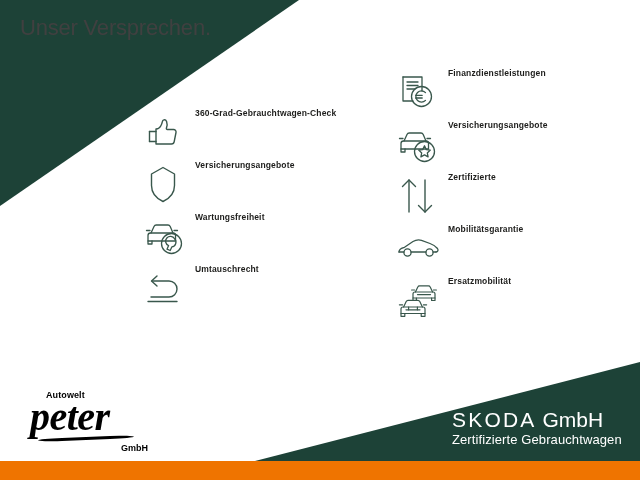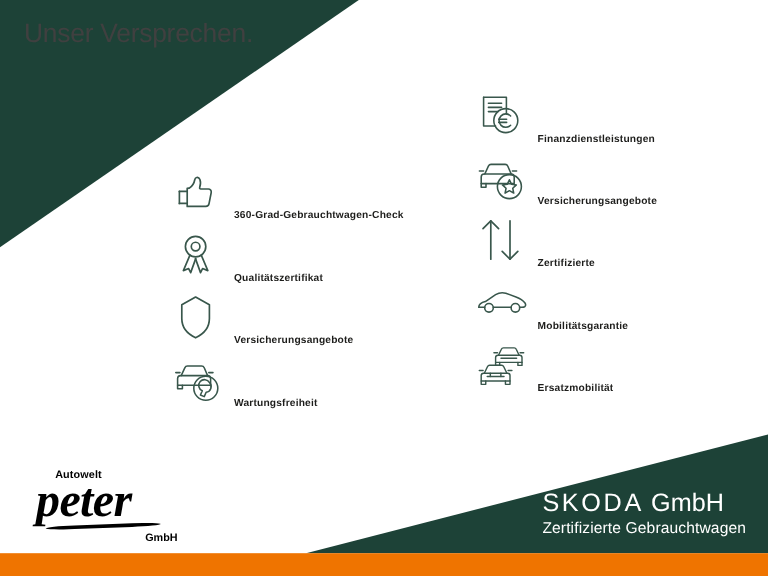--- a/index.html
+++ b/index.html
@@ -42,26 +42,26 @@
     font-size: 22px;
     font-weight: 400;
     letter-spacing: -0.2px;
     white-space: nowrap;
   }
 
   
   .feature-col {
     position: absolute;
   }
-  #col-left  { left: 143px; top: 132px; }
+  #col-left  { left: 143px; top: 108px; }
   #col-right { left: 396px; top: 68px; }
 
   .feature-row {
     display: flex;
-    align-items: flex-end;
+    align-items: flex-start;
     height: 52px;
   }
   .feature-icon {
     width: 52px;
     min-width: 52px;
     height: 48px;
     display: flex;
     align-items: center;
     justify-content: flex-start;
   }
@@ -171,31 +171,20 @@
                    C23.6 16.5 23.2 15.9 23.4 15.3 C24.2 12.9 24.4 10.6 23.6 8.6 C23.1 7.4 22 6.6 20.8 6.9
                    C19.9 7.1 19.5 7.9 19.3 8.8 C18.7 12 17.2 14.4 14.6 15.8 Z"></path>
           <path d="M13 18.5 H6.5"></path>
           <path d="M13 28.5 H6.5"></path>
           <path d="M6.5 18.5 V28.5"></path>
         </svg>
       </span>
       <span class="feature-label">360-Grad-Gebrauchtwagen-Check</span>
     </div>
 
-    <div class="feature-row">
-      <span class="feature-icon">
-        <svg width="40" height="40" viewBox="0 0 40 40" fill="none" stroke="#39574c" stroke-width="1.4" stroke-linecap="round" stroke-linejoin="round">
-          <circle cx="20" cy="13.5" r="8.5"></circle>
-          <circle cx="20" cy="13.5" r="3.6"></circle>
-          <path d="M15.2 20.8 L9.8 33.5 L14.2 31.8 L15.9 35.2 L20.1 23.5"></path>
-          <path d="M24.8 20.8 L30.2 33.5 L25.8 31.8 L24.1 35.2 L19.9 23.5"></path>
-        </svg>
-      </span>
-      <span class="feature-label">Qualitätszertifikat</span>
-    </div>
 
     <div class="feature-row">
       <span class="feature-icon">
         <svg width="40" height="42" viewBox="0 0 40 42" fill="none" stroke="#39574c" stroke-width="1.4" stroke-linecap="round" stroke-linejoin="round">
           <path d="M20 4.5 L31.5 11 V22.5 C31.5 30 26.5 35.5 20 38.5 C13.5 35.5 8.5 30 8.5 22.5 V11 Z"></path>
         </svg>
       </span>
       <span class="feature-label">Versicherungsangebote</span>
     </div>
 
@@ -207,20 +196,30 @@
           <path d="M5 25 V28 H9 V25"></path>
           <path d="M3.5 14.5 H7"></path>
           <path d="M31 14.5 H34.5"></path>
           <circle cx="28.5" cy="27.5" r="10"></circle>
           <path d="M31.6 22.8 A4.8 4.8 0 1 0 25.6 29.6 L24 33.2 L27.2 34.5 L28.8 30.9 A4.8 4.8 0 0 0 31.6 22.8 Z"></path>
         </svg>
       </span>
       <span class="feature-label">Wartungsfreiheit</span>
     </div>
 
+    <div class="feature-row">
+      <span class="feature-icon">
+        <svg width="42" height="34" viewBox="0 0 42 34" fill="none" stroke="#39574c" stroke-width="1.4" stroke-linecap="round" stroke-linejoin="round">
+          <path d="M8 26 H26 C30.4 26 34 22.4 34 18 C34 13.6 30.4 10 26 10 H9"></path>
+          <path d="M14 5 L8.5 10 L14 15"></path>
+          <path d="M5 30.5 H34"></path>
+        </svg>
+      </span>
+      <span class="feature-label">Umtauschrecht</span>
+    </div>
 
   </div>
 
   <div class="feature-col" id="col-right">
 
     <div class="feature-row">
       <span class="feature-icon">
         <svg width="42" height="42" viewBox="0 0 42 42" fill="none" stroke="#39574c" stroke-width="1.3" stroke-linecap="round" stroke-linejoin="round">
           <path d="M7 6 H26 V20"></path>
           <path d="M7 6 V30 H17"></path>

